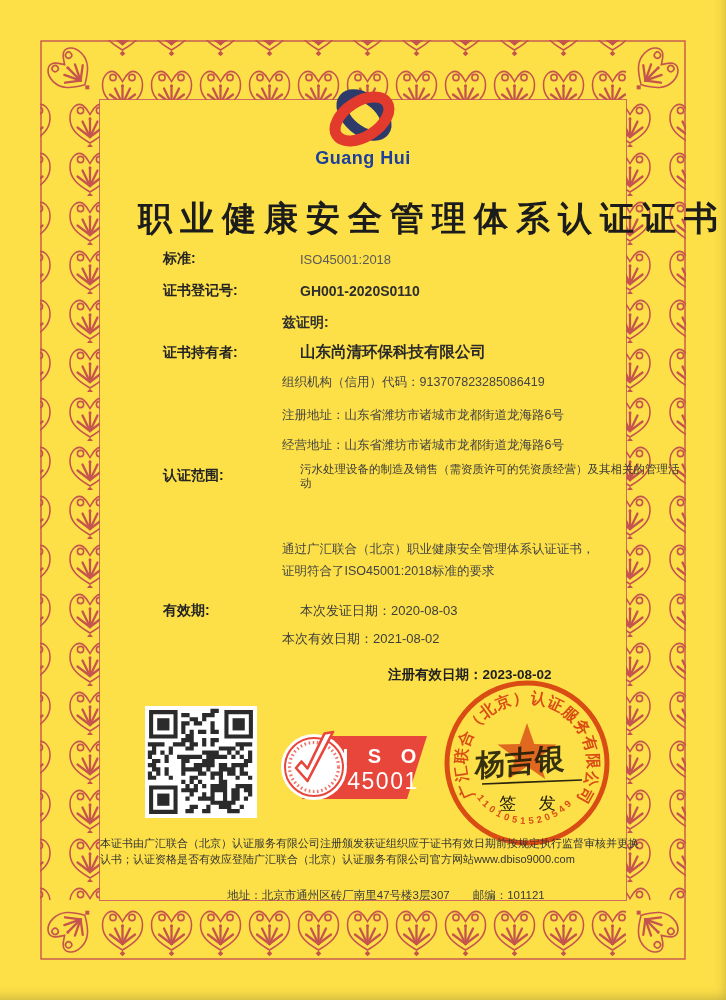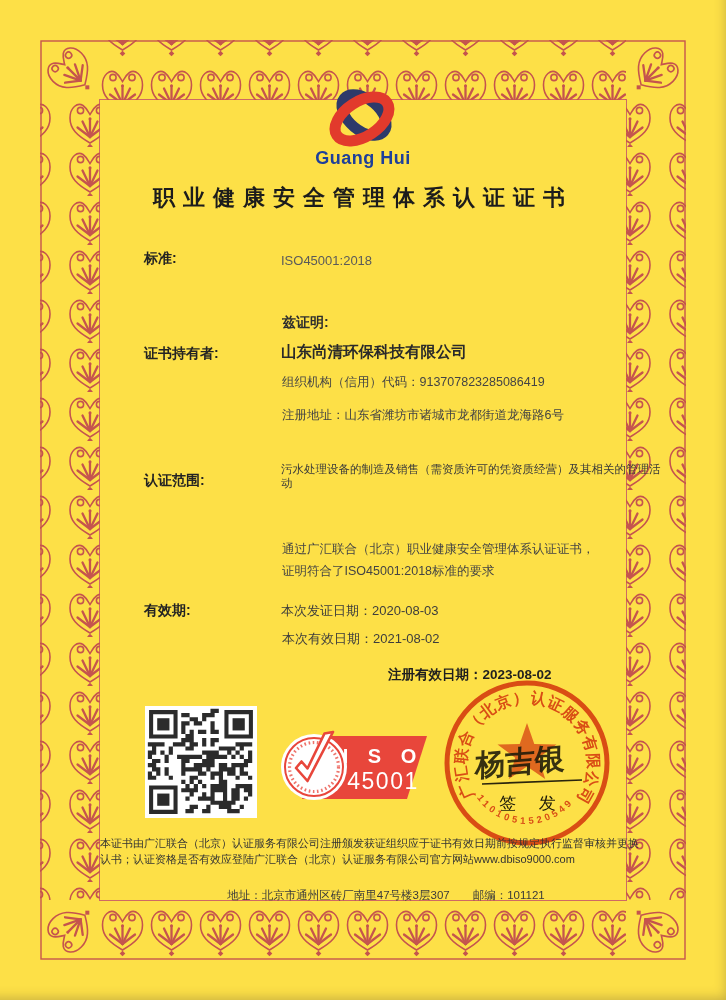--- a/index.html
+++ b/index.html
@@ -7,24 +7,24 @@
     position:relative;width:726px;height:1000px;margin:0 auto;
     background:#fde047;overflow:hidden;
     font-family:"Liberation Sans","DejaVu Sans",sans-serif;
     box-shadow:inset -7px -9px 12px -7px rgba(60,50,45,.28);
   }
   .abs{position:absolute;}
   
   .brand-text{left:0;right:0;top:148px;text-align:center;font-weight:bold;
     font-size:18px;color:#1d3f9b;letter-spacing:.5px;}
   
-  .cert-title{left:0;right:0;top:183px;text-align:center;font-weight:bold;
-    font-size:22px;letter-spacing:8px;color:#1c1c1c;}
+  .cert-title{left:0;right:0;top:196px;text-align:right;font-weight:bold;
+    font-size:34px;letter-spacing:8px;color:#1c1c1c;}
   
-  .row{left:144px;width:520px;display:flex;align-items:flex-end;}
+  .row{left:163px;width:520px;display:flex;align-items:center;}
   .row .lbl{flex:0 0 137px;font-weight:bold;font-size:14px;color:#232323;}
   .val{font-size:13px;color:#3d3d3d;}
   .val.gray{color:#5a5a5a;}
   .val.bold{font-weight:bold;color:#2e2e2e;font-size:14px;}
   .indent{left:282px;}
   .holder-name{font-weight:bold;font-size:15.5px;color:#2a2a2a;}
   .small{font-size:12.5px;color:#444;}
   .scope-val{font-size:11.5px;color:#3a3a3a;width:383px;line-height:14px;}
   .bold-date{font-weight:bold;font-size:13.5px;color:#1f1f1f;}
   
@@ -79,32 +79,37 @@
   </svg>
   <div class="abs brand-text">Guang Hui</div>
 
   <div class="abs cert-title">职业健康安全管理体系认证证书</div>
 
   <div class="abs row" style="top:250px">
     <span class="lbl">标准:</span>
     <span class="val gray">ISO45001:2018</span>
   </div>
 
+  <div class="abs row" style="top:282px">
+    <span class="lbl">证书登记号:</span>
+    <span class="val bold">GH001-2020S0110</span>
+  </div>
 
   <div class="abs indent" style="top:313px">
     <span class="val bold">兹证明:</span>
   </div>
 
   <div class="abs row" style="top:342px">
     <span class="lbl">证书持有者:</span>
     <span class="holder-name">山东尚清环保科技有限公司</span>
   </div>
 
   <div class="abs indent small" style="top:374px">组织机构（信用）代码：913707823285086419</div>
   <div class="abs indent small" style="top:407px">注册地址：山东省潍坊市诸城市龙都街道龙海路6号</div>
+  <div class="abs indent small" style="top:437px">经营地址：山东省潍坊市诸城市龙都街道龙海路6号</div>
 
   <div class="abs row" style="top:462px">
     <span class="lbl">认证范围:</span>
     <span class="scope-val">污水处理设备的制造及销售（需资质许可的凭资质经营）及其相关的管理活动</span>
   </div>
 
   <div class="abs indent small" style="top:541px">通过广汇联合（北京）职业健康安全管理体系认证证书，</div>
   <div class="abs indent small" style="top:563px">证明符合了ISO45001:2018标准的要求</div>
 
   <div class="abs row" style="top:602px">

